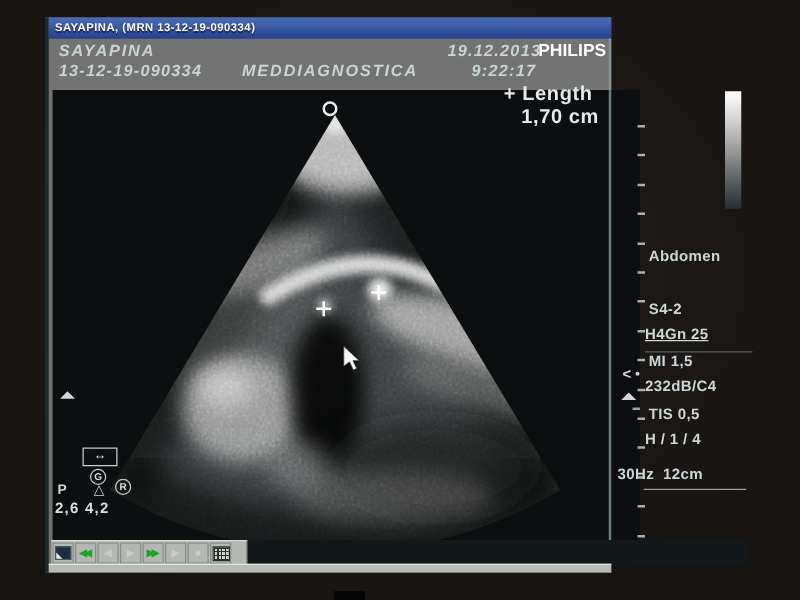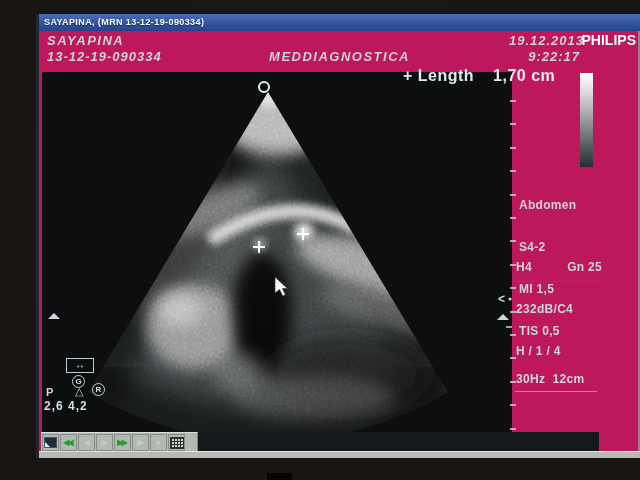--- a/index.html
+++ b/index.html
@@ -4,22 +4,22 @@
 <style>
   html,body{margin:0;padding:0;}
   body{
     position:relative;width:640px;height:480px;overflow:hidden;
     background:radial-gradient(ellipse at 50% 45%, #201d1a 0%, #171412 80%);
     font-family:"Liberation Sans", sans-serif;
     -webkit-font-smoothing:antialiased;
   }
   .abs{position:absolute;}
   .window{
-    position:absolute;left:36px;top:14px;width:604px;height:444px;
-    background:#be185d;border-left:3px solid #1d292d;box-sizing:border-box;
+    position:absolute;left:36px;top:14px;width:453px;height:444px;
+    background:#737373;border-left:3px solid #1d292d;box-sizing:border-box;
   }
   .titlebar{
     position:absolute;left:0;top:0;right:0;height:17px;
     background:linear-gradient(180deg,#4a6cb6 0%,#35549f 55%,#27418a 100%);
     color:#fff;font-size:9px;font-weight:bold;letter-spacing:.4px;
     line-height:17px;padding-left:5px;box-sizing:border-box;
     text-shadow:0 1px 1px #102050;white-space:nowrap;overflow:hidden;
   }
   .osd{color:#c9d3d4;font-weight:bold;font-size:13px;letter-spacing:1.5px;white-space:pre;font-style:italic;}
   .patient-name{left:8px;top:19px;}
@@ -27,23 +27,23 @@
   .facility{left:0;right:0;top:35px;text-align:center;letter-spacing:1.5px;}
   .date{top:19px;right:56px;letter-spacing:1px;}
   .time{top:35px;right:60px;letter-spacing:1px;}
   .brand{top:18px;right:4px;color:#fdfdfd;font-size:14px;letter-spacing:0;font-weight:bold;}
   .measure-row{top:53px;left:364px;color:#e4eaea;font-weight:bold;font-size:16px;letter-spacing:.5px;z-index:5;}
   .measure-row .val{margin-left:14px;}
   .image-area{left:3px;top:58px;width:470px;height:360px;background:#0c0e0f;}
   .right-panel-text{font-weight:bold;font-size:12px;color:#ccd6d6;letter-spacing:.3px;line-height:14px;white-space:pre;}
   .block1{left:480px;top:156px;}
   .block2{left:477px;top:218px;width:86px;}
-  .block2 .row1{display:flex;justify-content:space-between;}
+  .block2 .row1{display:flex;text-decoration:underline;}
   .sep1{left:477px;top:267px;width:86px;height:1px;background:#4d5e63;}
-  .block3{left:477px;top:358px;}
+  .block3{left:455px;top:358px;}
   .sep2{left:476px;top:377px;width:82px;height:1px;background:#93a0a2;}
   .grayscale-bar{
     left:541px;top:59px;width:13px;height:94px;
     background:linear-gradient(180deg,#ffffff 0%,#d8d8d8 22%,#9a9a9a 50%,#565c5e 78%,#262e31 100%);
   }
   .depth-ruler{left:471px;top:86px;width:8px;height:332px;}
   .depth-ruler .tick{position:absolute;left:0;width:6px;height:2px;background:#c2cccc;opacity:.85;}
   .right-border{right:0;top:17px;width:2px;height:421px;background:#8fa0a2;opacity:.75;}
   .bottom-strip{left:0;right:0;bottom:0;height:6px;background:#b7bbb6;border-top:1px solid #e0e4df;}
   

